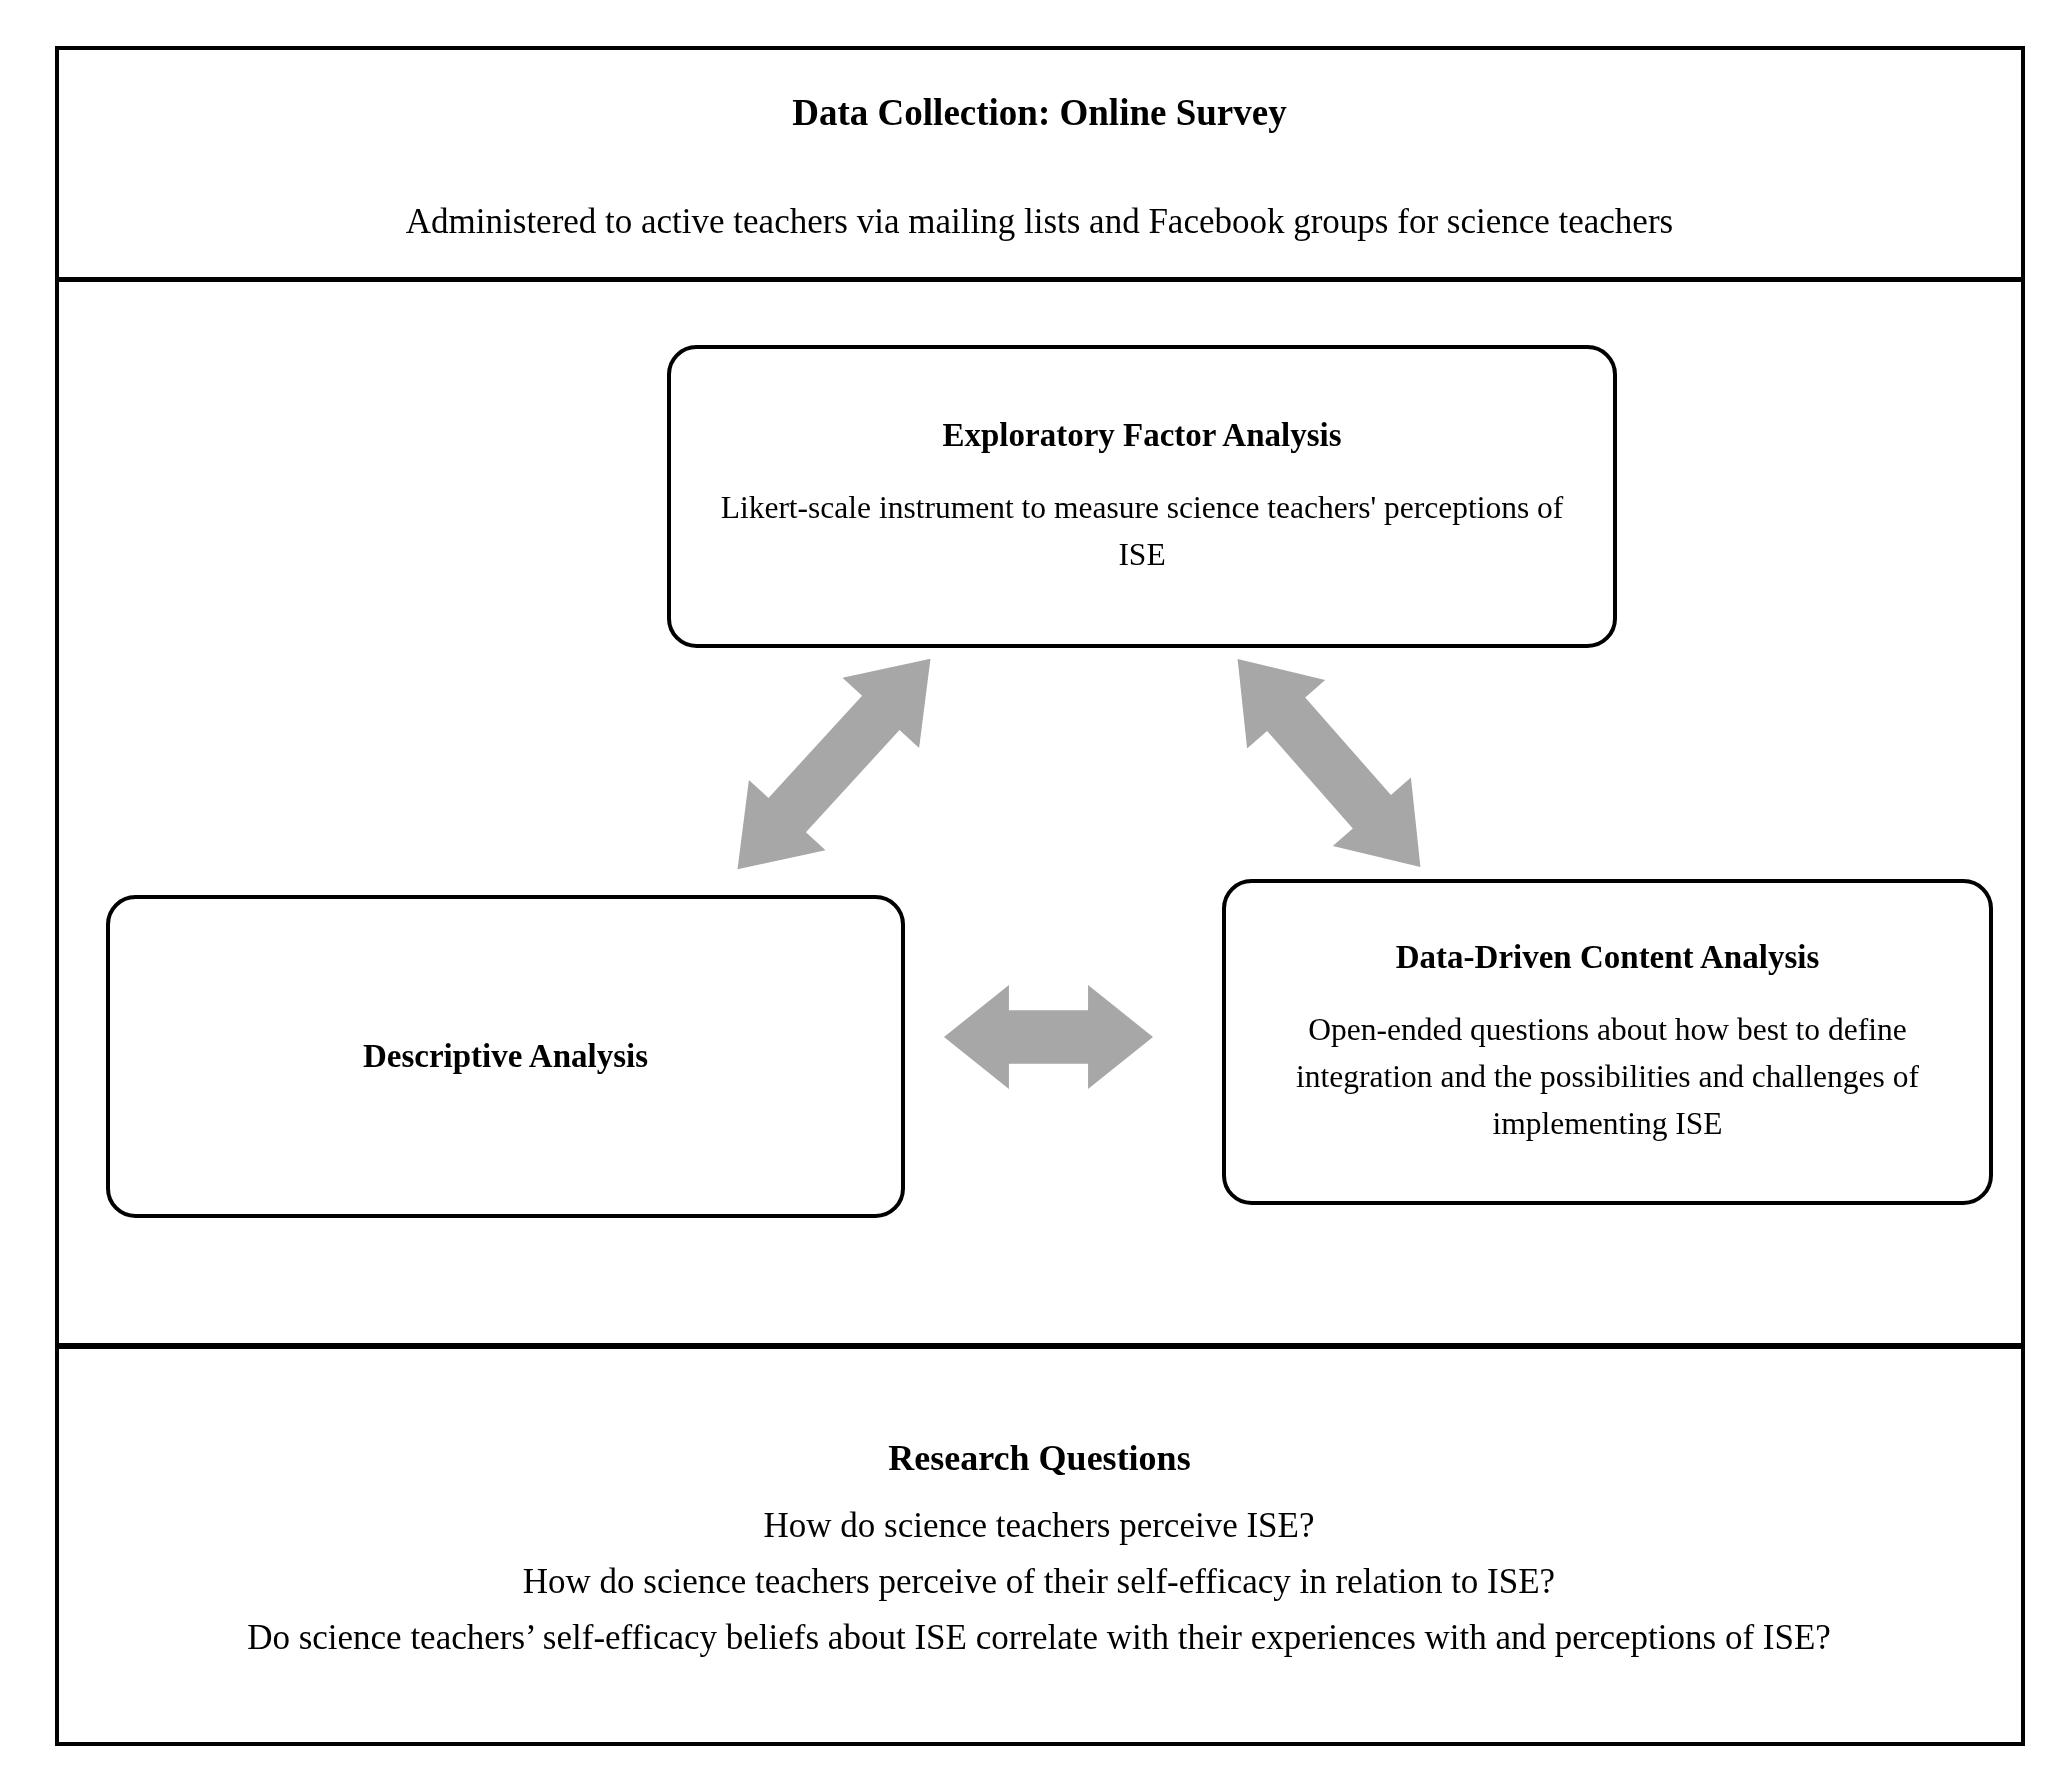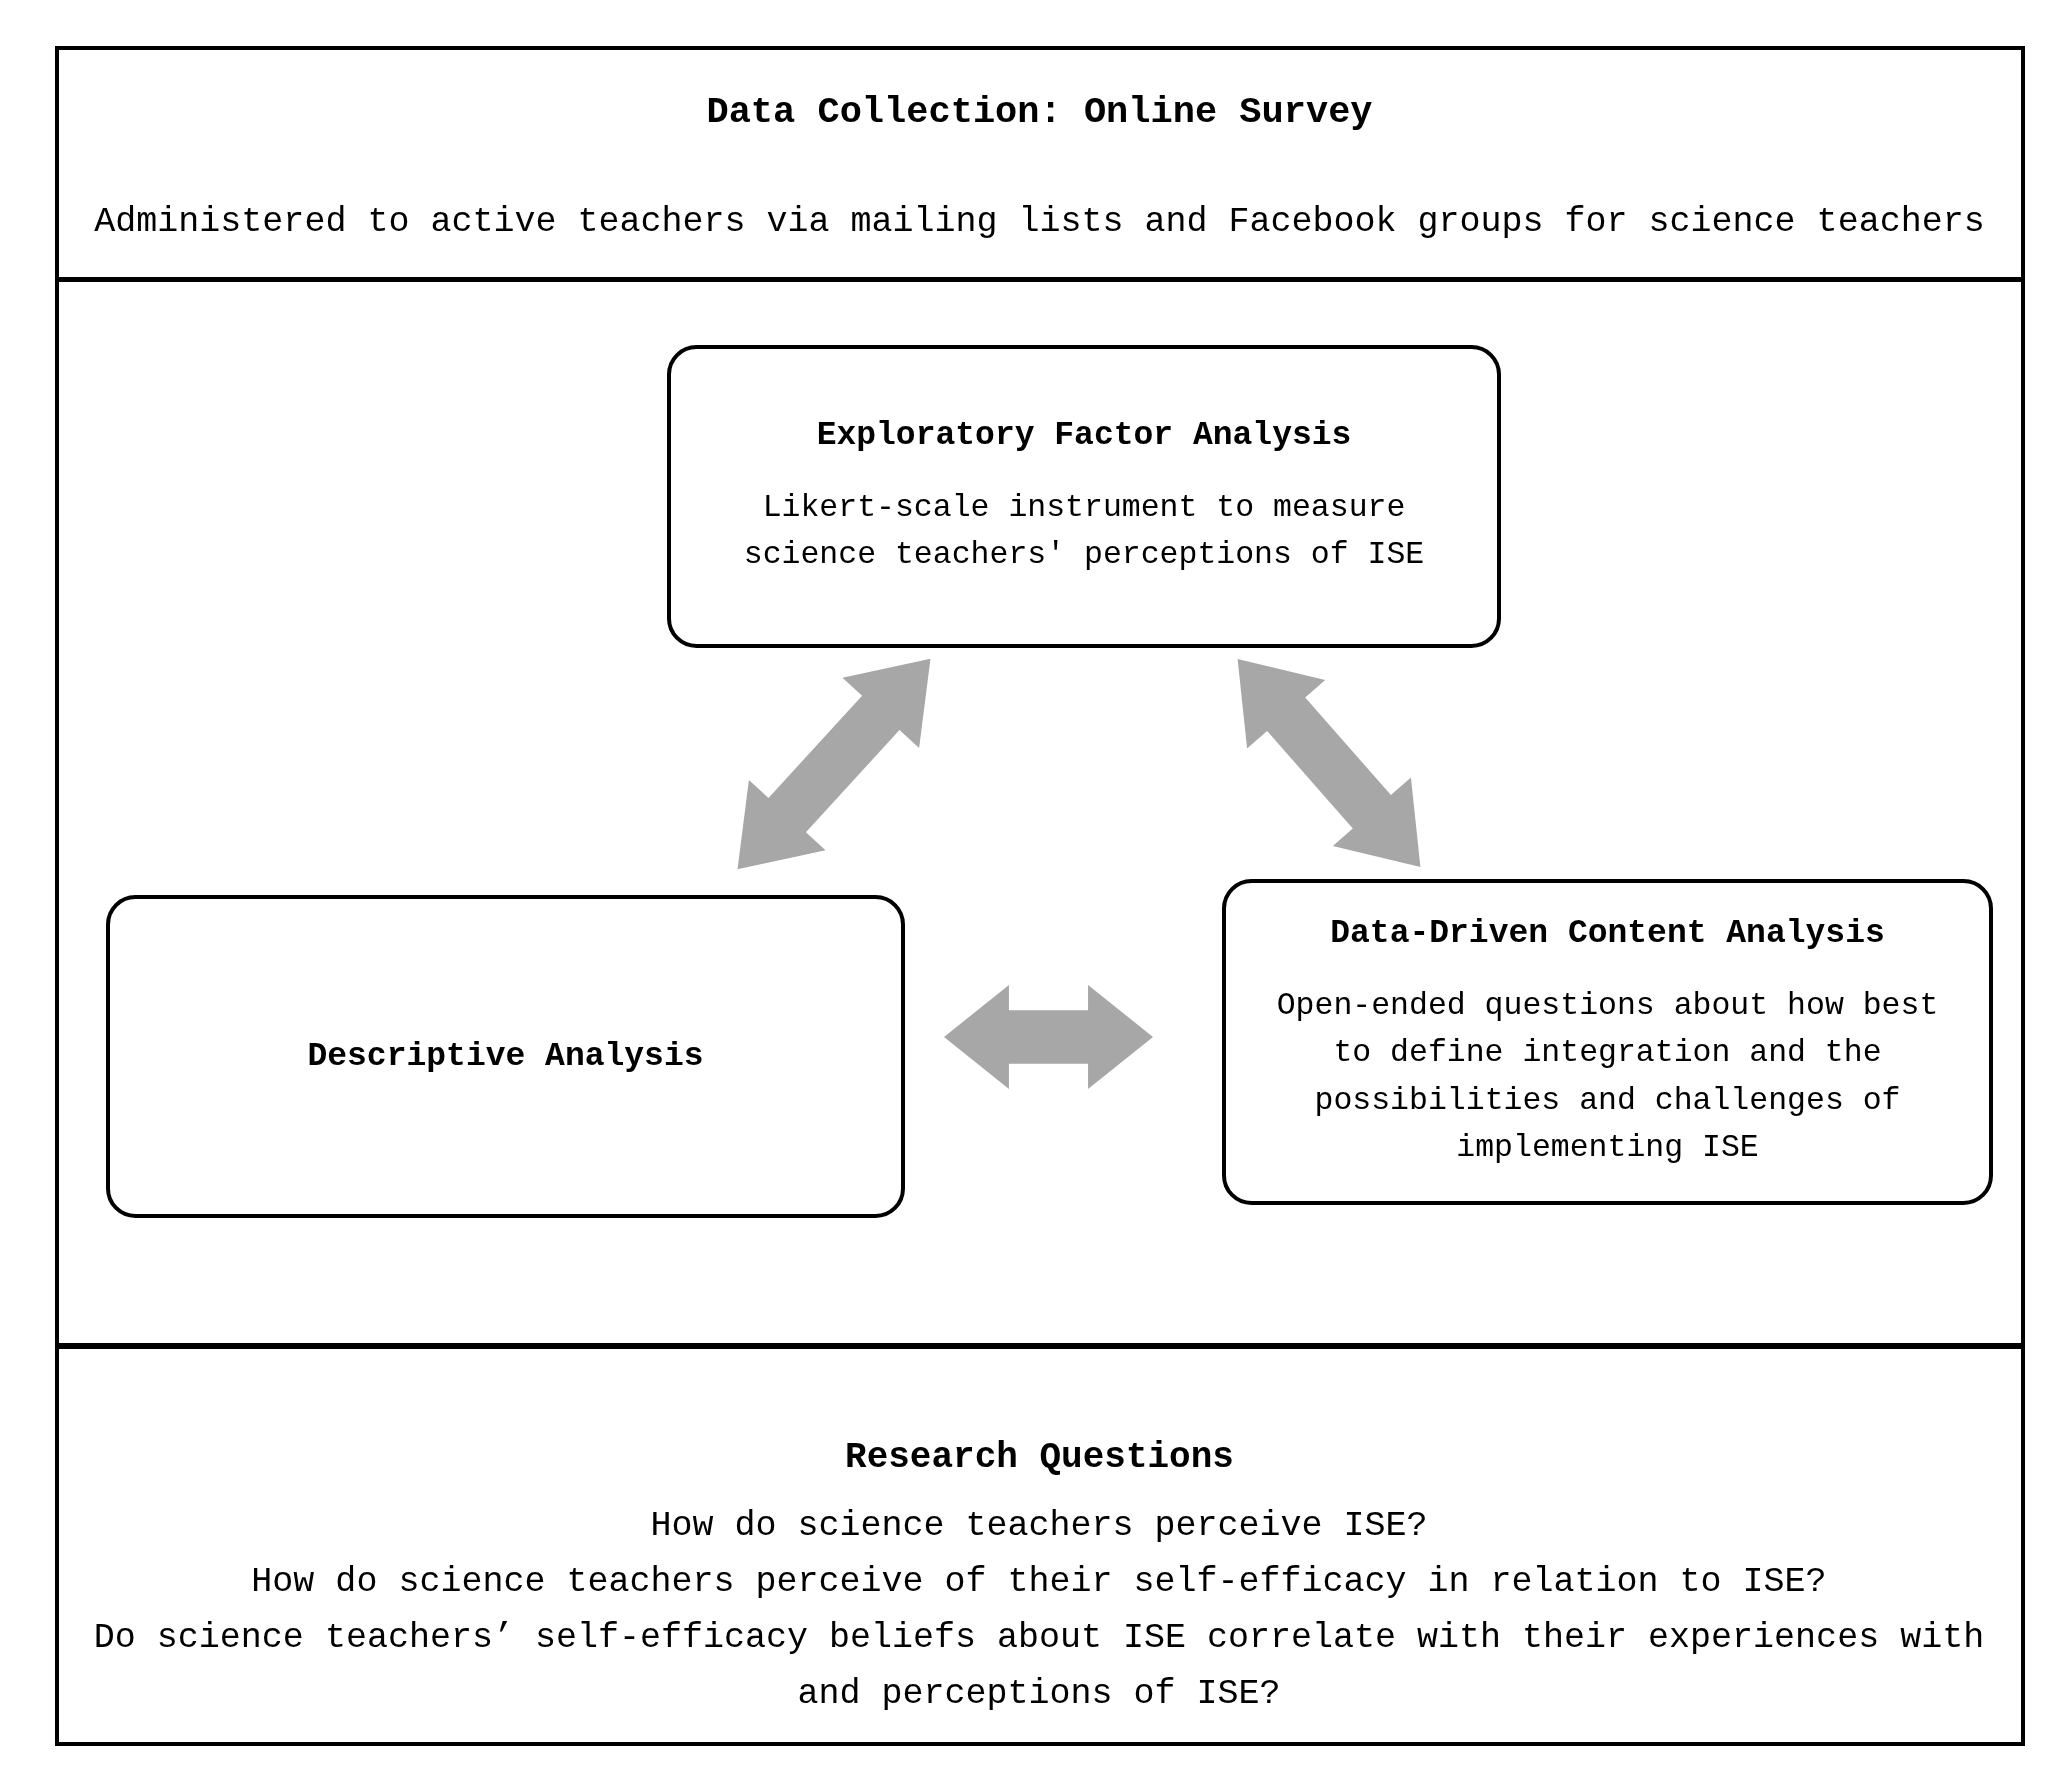--- a/index.html
+++ b/index.html
@@ -2,21 +2,21 @@
 <html style="font-size:8.1px"><head>
 <meta charset="utf-8">
 <style>
   html, body { margin: 0; padding: 0; background: #ffffff; }
   .canvas {
     position: relative;
     width: 2066px;
     height: 1778px;
     background: #ffffff;
     color: #000000;
-    font-family: Liberation Mono, monospace;
+    font-family: Liberation Serif, serif;
   }
   .outer-border {
     position: absolute;
     left: 55px; top: 46px;
     width: 1970px; height: 1700px;
     border: 4.6px solid #000000;
     box-sizing: border-box;
     background: #ffffff;
   }
   .divider {
@@ -50,21 +50,21 @@
     background: #ffffff;
     display: flex;
     flex-direction: column;
     justify-content: center;
     align-items: center;
     text-align: center;
   }
   .rbox .box-title { font-weight: bold; font-size: 33px; line-height: 1.25; }
   .rbox .box-body  { font-size: 31.5px; line-height: 1.5; margin-top: 28px; }
 
-  #box-efa     { left: 667px; top: 345px;  width: 834px; height: 303px; padding: 0 30.5px; }
+  #box-efa     { left: 667px; top: 345px;  width: 950px; height: 303px; padding: 0 30.5px; }
   #box-desc    { left: 106px;  top: 883px; width: 799px; height: 323px; padding: 0 25.4px; margin-top: 12px; }
   #box-content { left: 1222px; top: 879px; width: 771px; height: 326px; padding: 0 28px; text-align: center; }
 
   .arrow { position: absolute; }
   .arrow svg { display: block; width: 100%; height: 100%; }
   .arrow polygon { fill: #a7a7a7; }
   #arrow-left       { left: 691px; top: 712px; width: 286px; height: 104px; transform: rotate(-47.5deg); }
   #arrow-right      { left: 1190px; top: 711px; width: 278px; height: 104px; transform: rotate(48.7deg); }
   #arrow-horizontal { left: 944px; top: 985px; width: 209px; height: 104px; }
 

